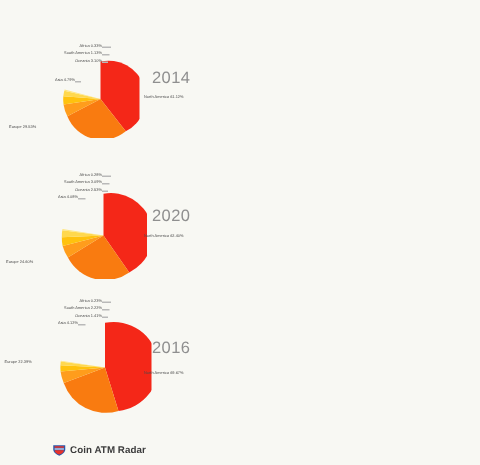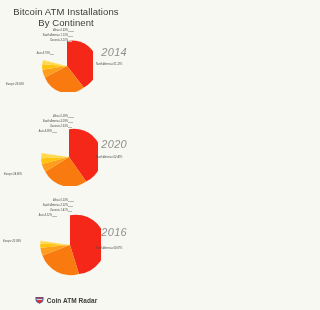--- a/index.html
+++ b/index.html
@@ -16,21 +16,21 @@
   }
   .title{
     position:absolute;
     top:6px; left:0; width:132px;
     text-align:center;
     color:#3b3b3b;
     font-size:9.5px;
     line-height:11px;
     letter-spacing:0.1px;
   }
-  .chart-block{ position:absolute; left:0; width:132px;font-style:italic; }
+  .chart-block{ position:absolute; left:0; width:132px; }
   #block-2014{ top:28px; height:68px; }
   #block-2015{ top:112px; height:72px; }
   #block-2016{ top:196px; height:80px; }
 
   .year{
     position:absolute;
     color:#8f8f8f;
     font-size:11px;
     letter-spacing:0.3px;
   }
@@ -72,24 +72,20 @@
     font-weight:bold;
     color:#3b3b3b;
     letter-spacing:0.05px;
   }
 </style>
 </head>
 <body>
 
 <div class="page">
 
-  <div class="title">
-    <div>Bitcoin ATM Installations</div>
-    <div>By Continent</div>
-  </div>
 
   <div class="chart-block" id="block-2014">
     <div class="year">2014</div>
     <div class="pie-wrap">
       <svg viewBox="0 0 100 100">
         <path d="M50,50 L50,2 A48,48 0 0,1 82.4,91.5 Z" fill="#f42718"></path>
         <path d="M50,50 L82.4,91.5 A48,48 0 0,1 7.5,72.1 Z" fill="#f97b10"></path>
         <path d="M50,50 L7.5,72.1 A48,48 0 0,1 2.6,57.1 Z" fill="#ff9d1c"></path>
         <path d="M50,50 L2.6,57.1 A48,48 0 0,1 2.3,46.4 Z" fill="#ffc20e"></path>
         <path d="M50,50 L2.3,46.4 A48,48 0 0,1 3.6,39.4 Z" fill="#ffd84d"></path>

